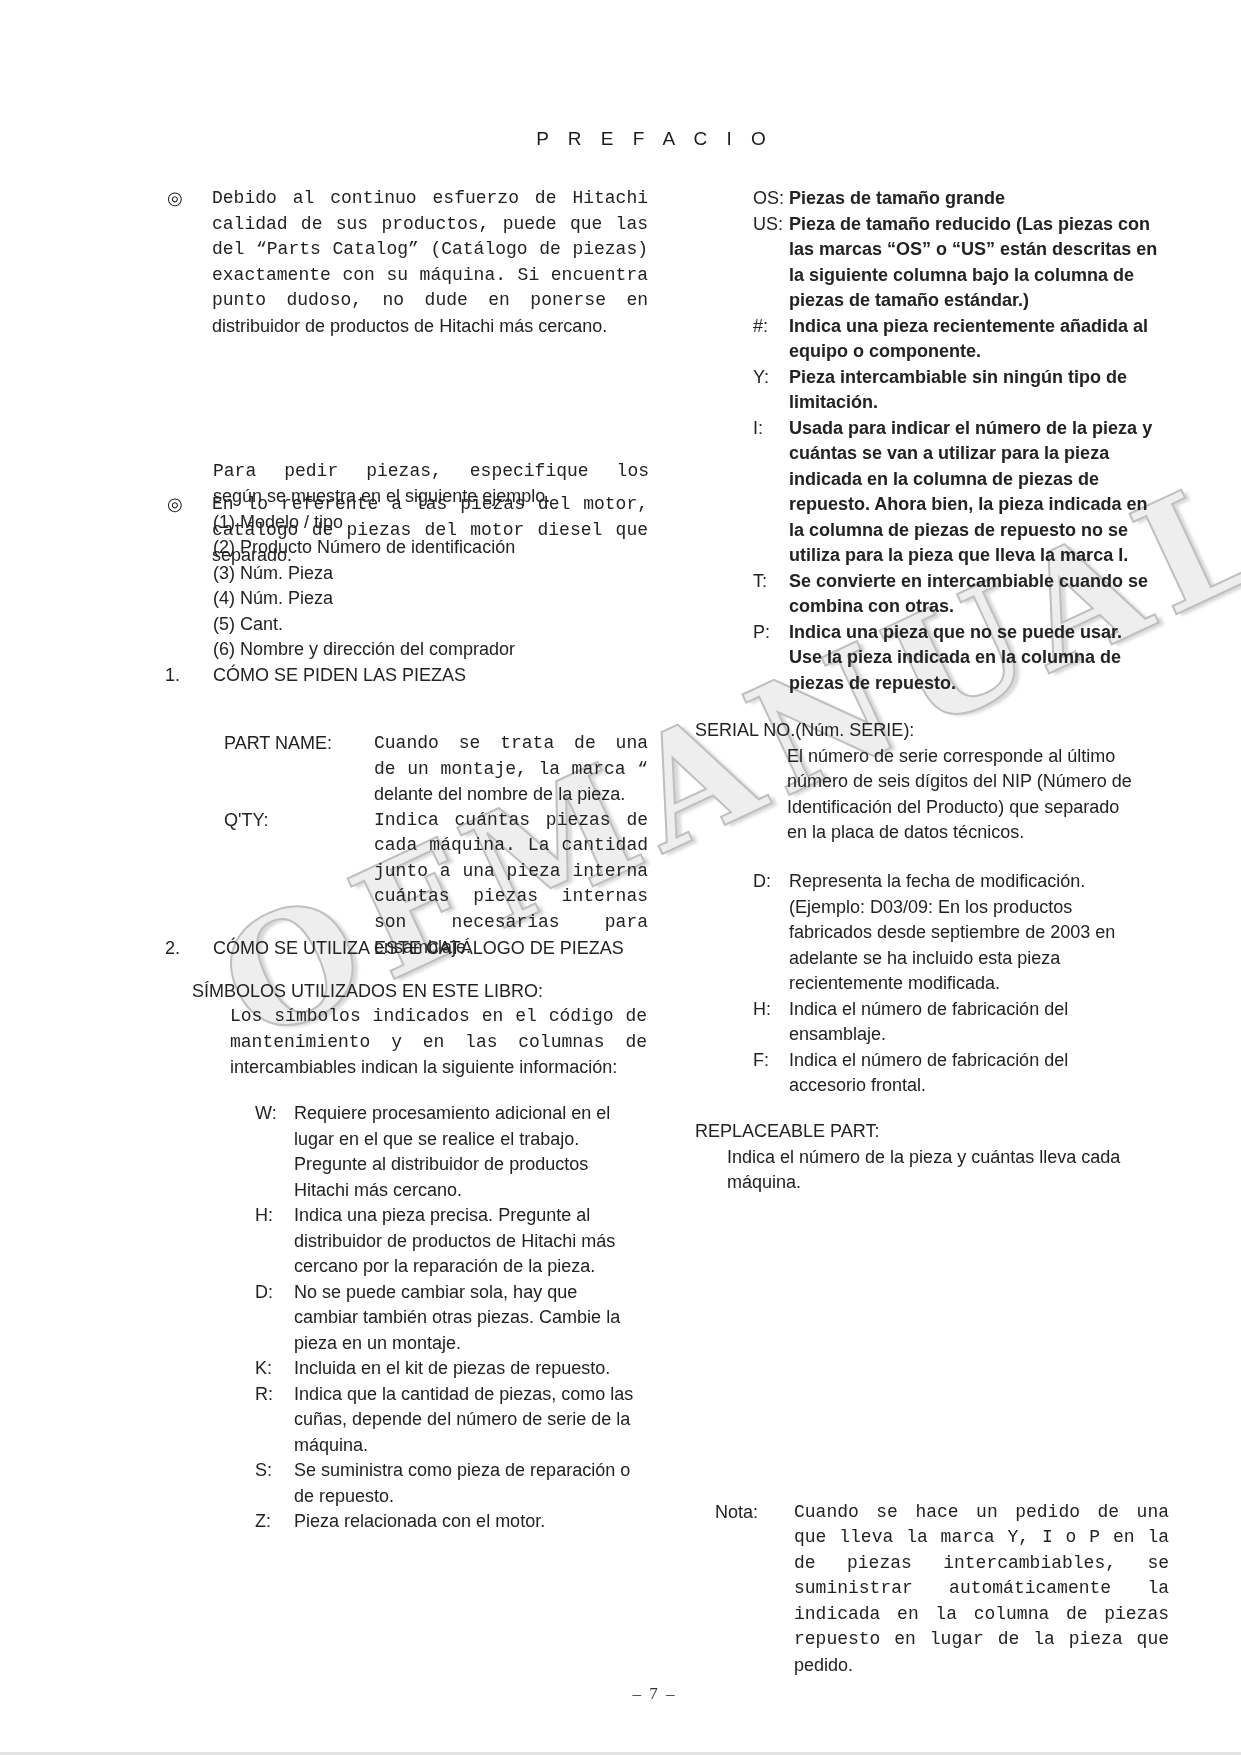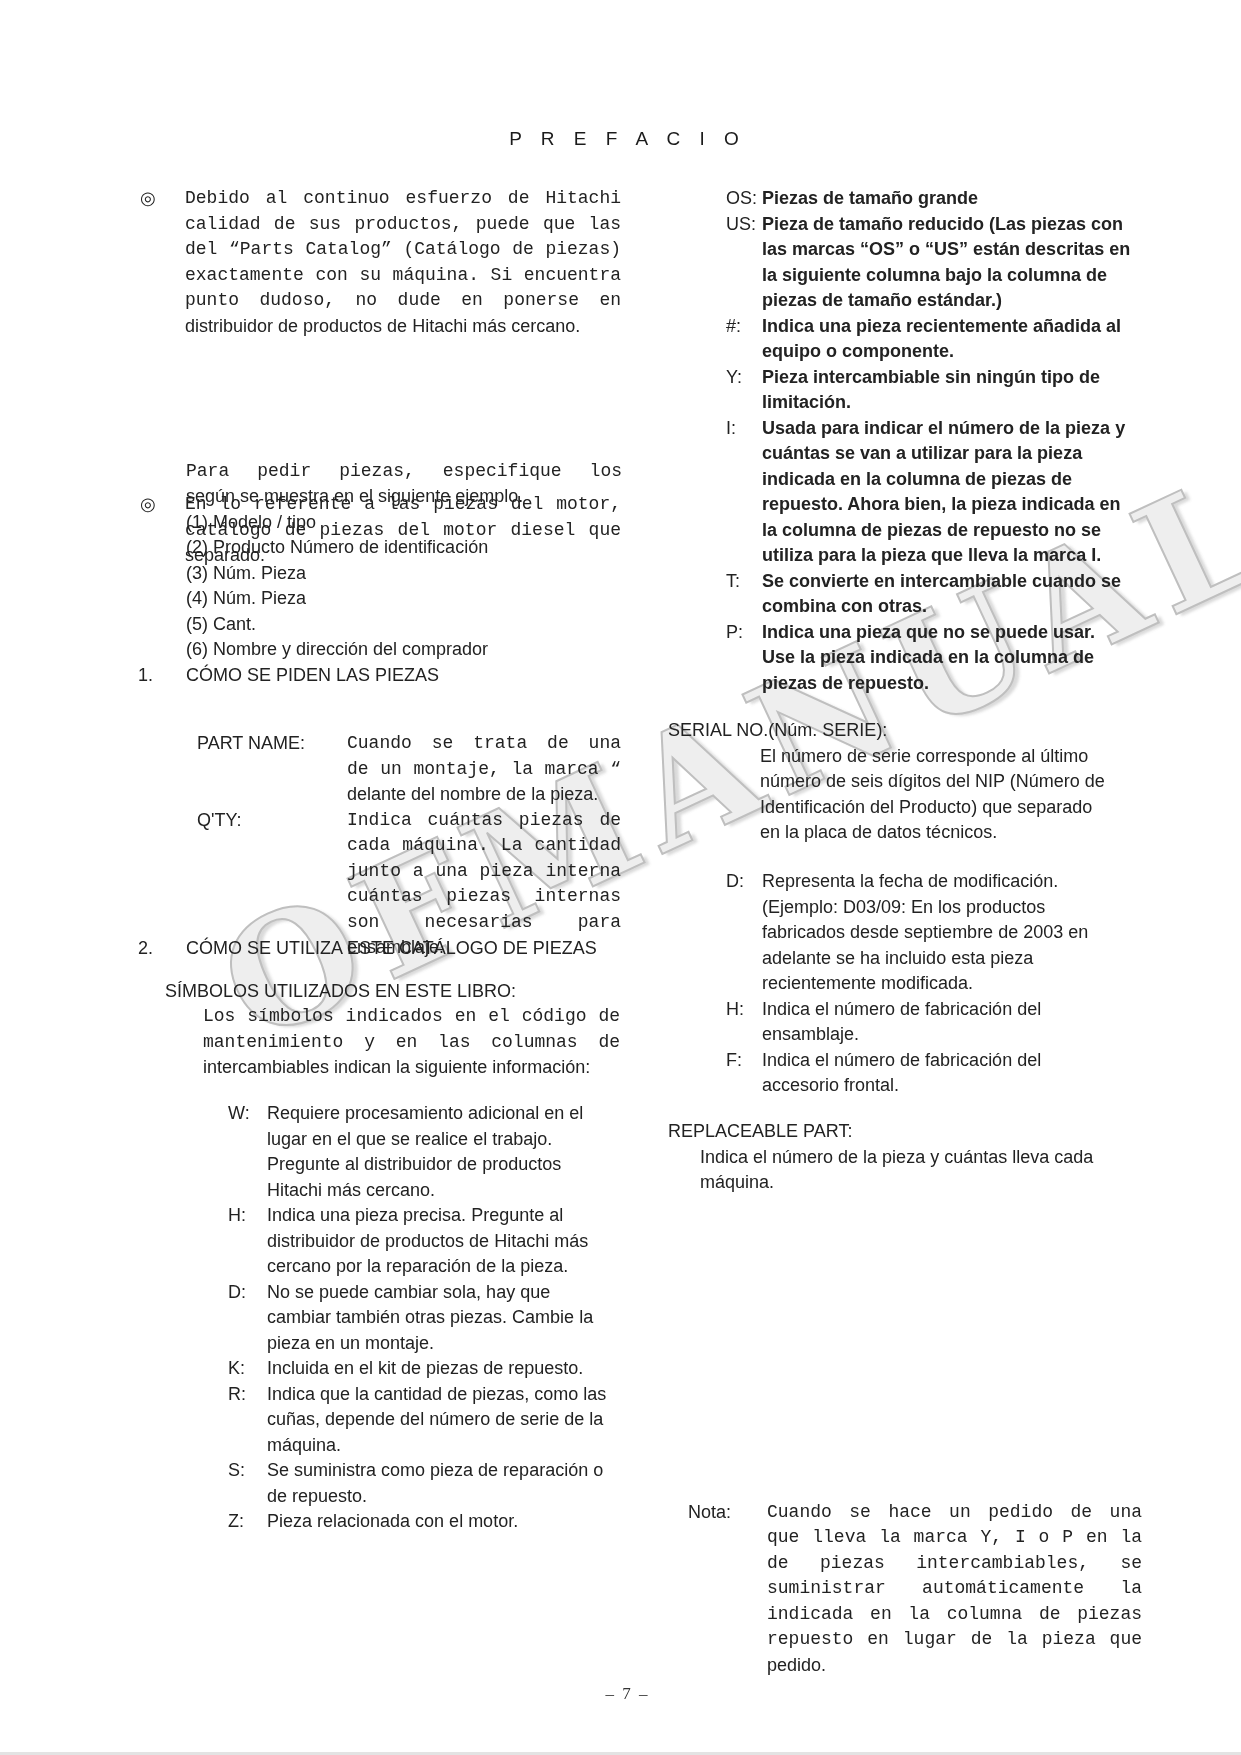--- a/index.html
+++ b/index.html
@@ -93,21 +93,21 @@
     font-size: 152px;
     letter-spacing: 14px;
     white-space: pre;
     color: #ececec;
     -webkit-text-stroke: 2px #b4b4b4;
     text-shadow: 4px 4px 3px rgba(145,145,145,0.40), -1px -1px 0 rgba(255,255,255,0.9);
     opacity: 0.85;
     z-index: 0;
     pointer-events: none;
   }
-  .content { position: absolute; inset: 0; z-index: 1; }
+  .content { position: absolute; inset: 0; z-index: 1; margin-left: 27px; }
 
   .page-footer {
     top: 1684px; left: 14px; width: 1227px;
     text-align: center;
     font-family: "Liberation Serif", serif;
     font-size: 17px;
     color: #333;
     letter-spacing: 2px;
     white-space: pre;
   }

